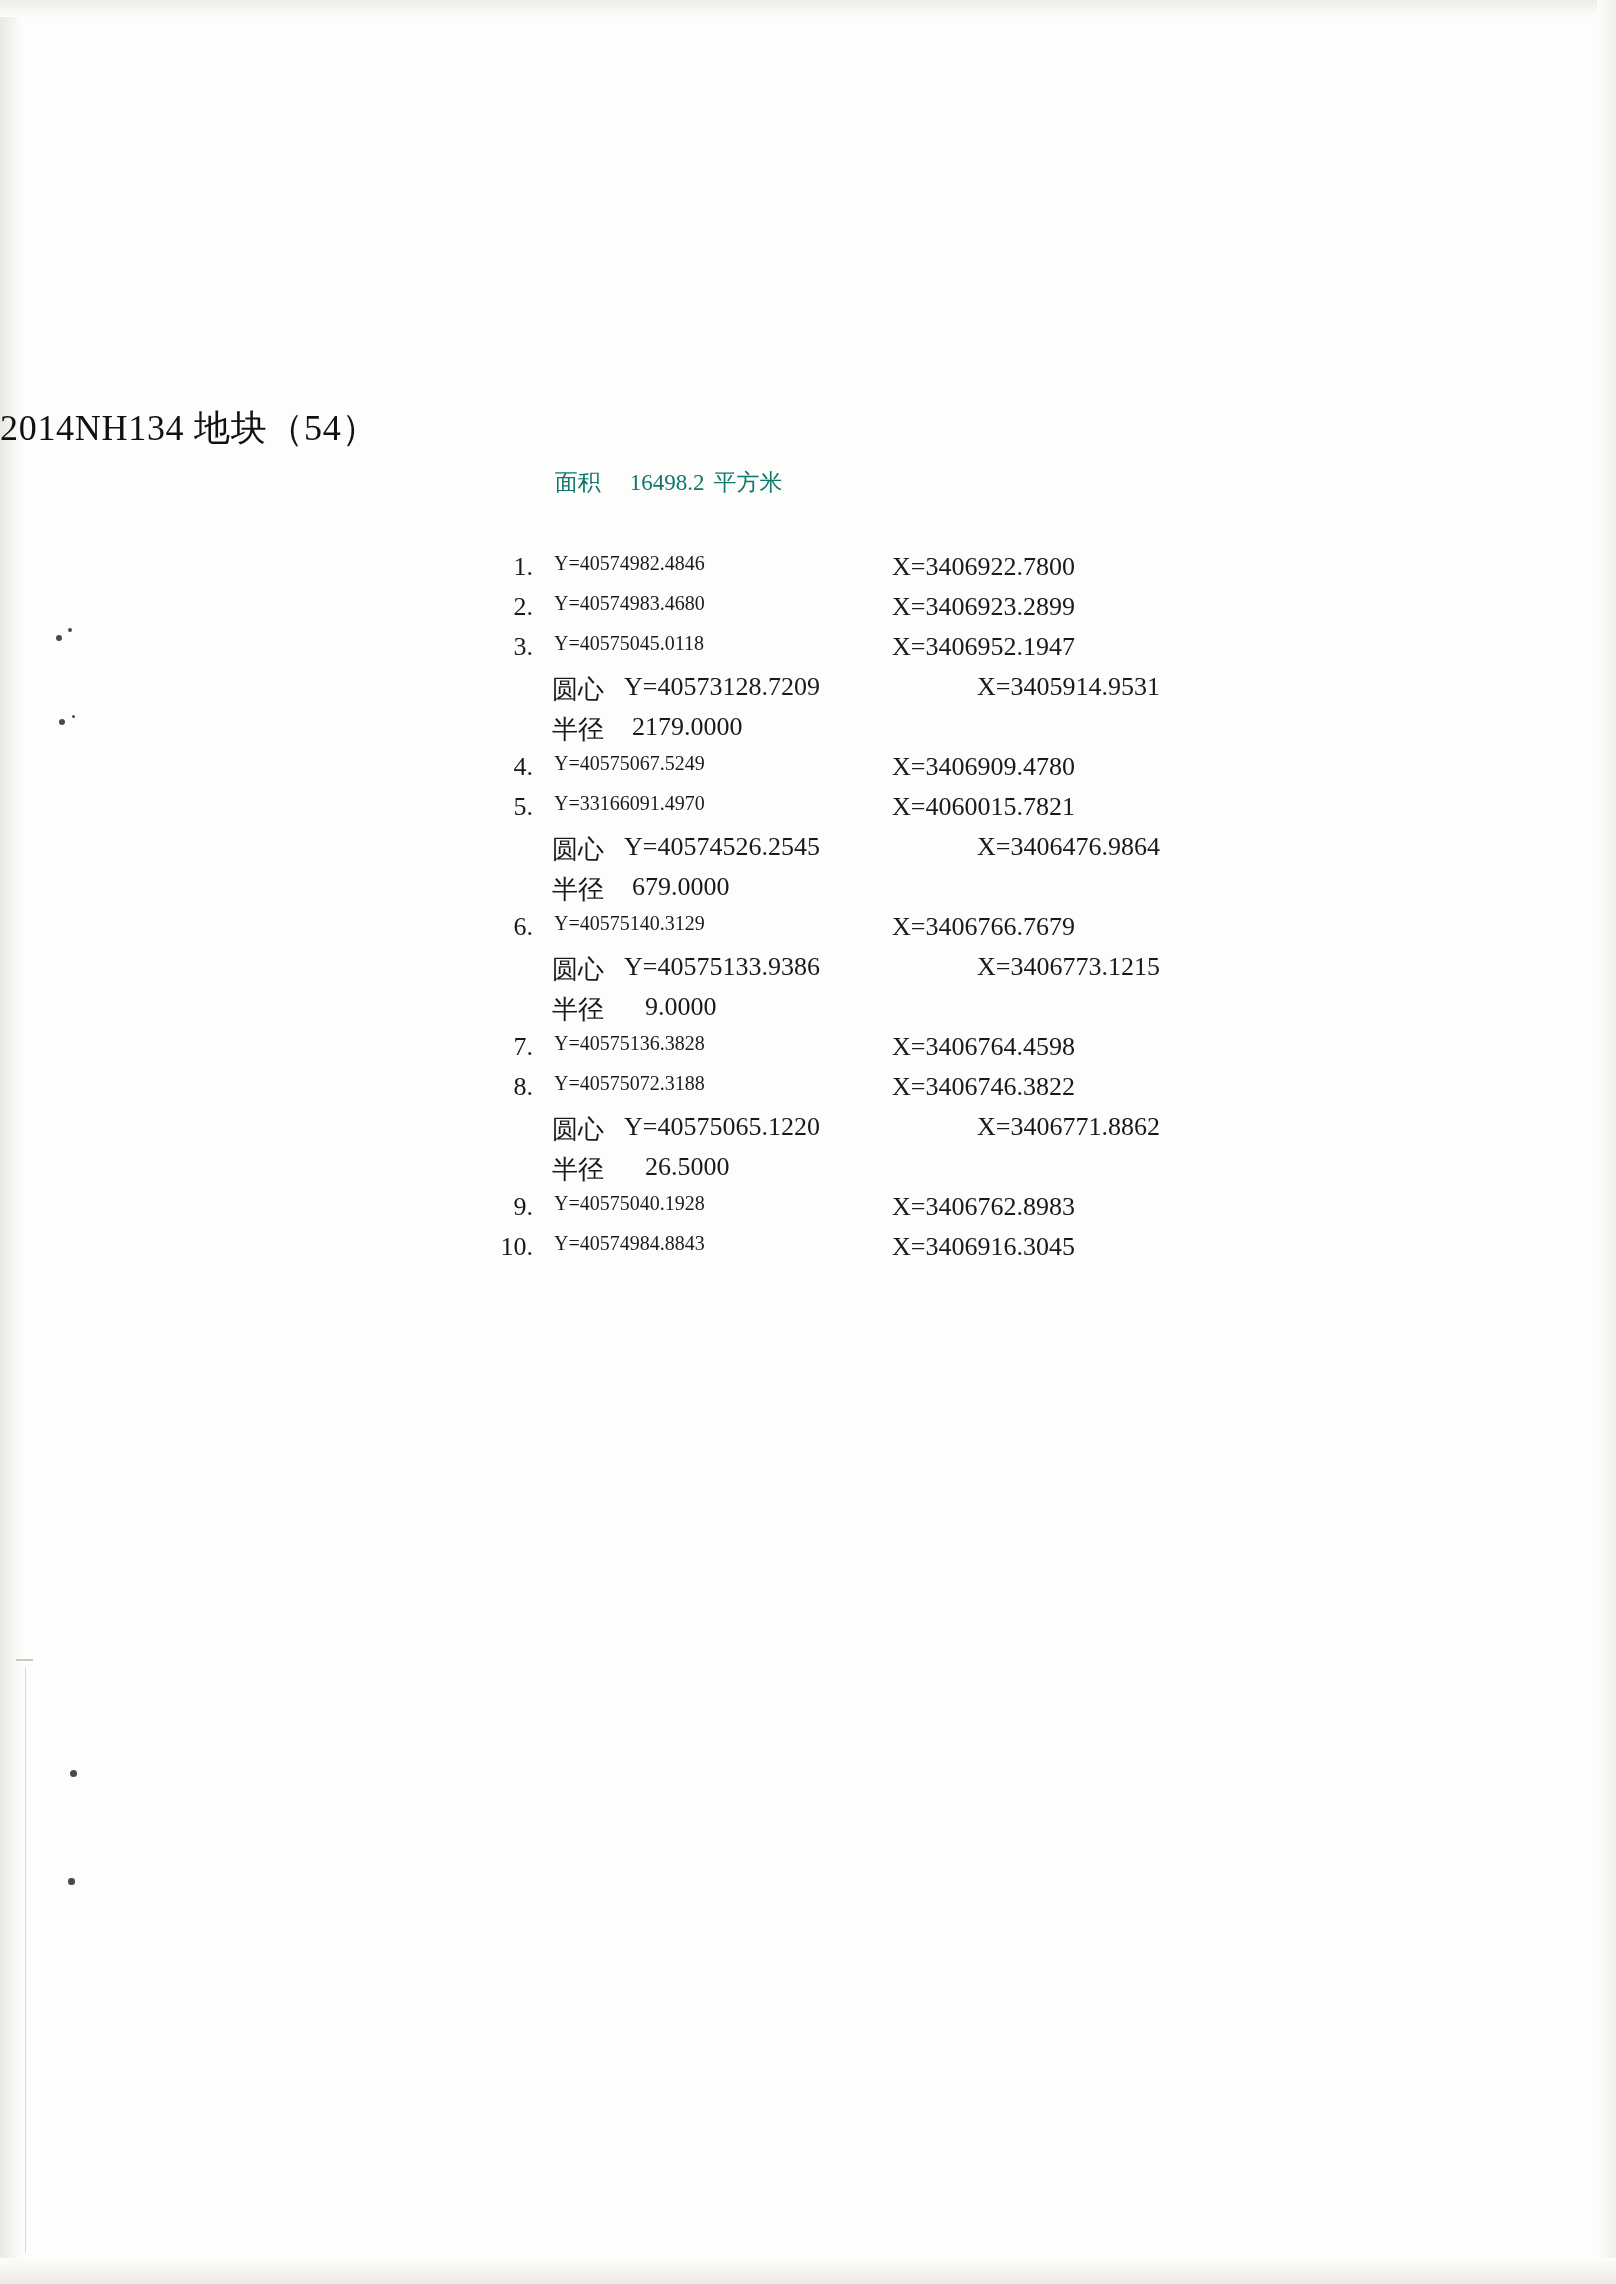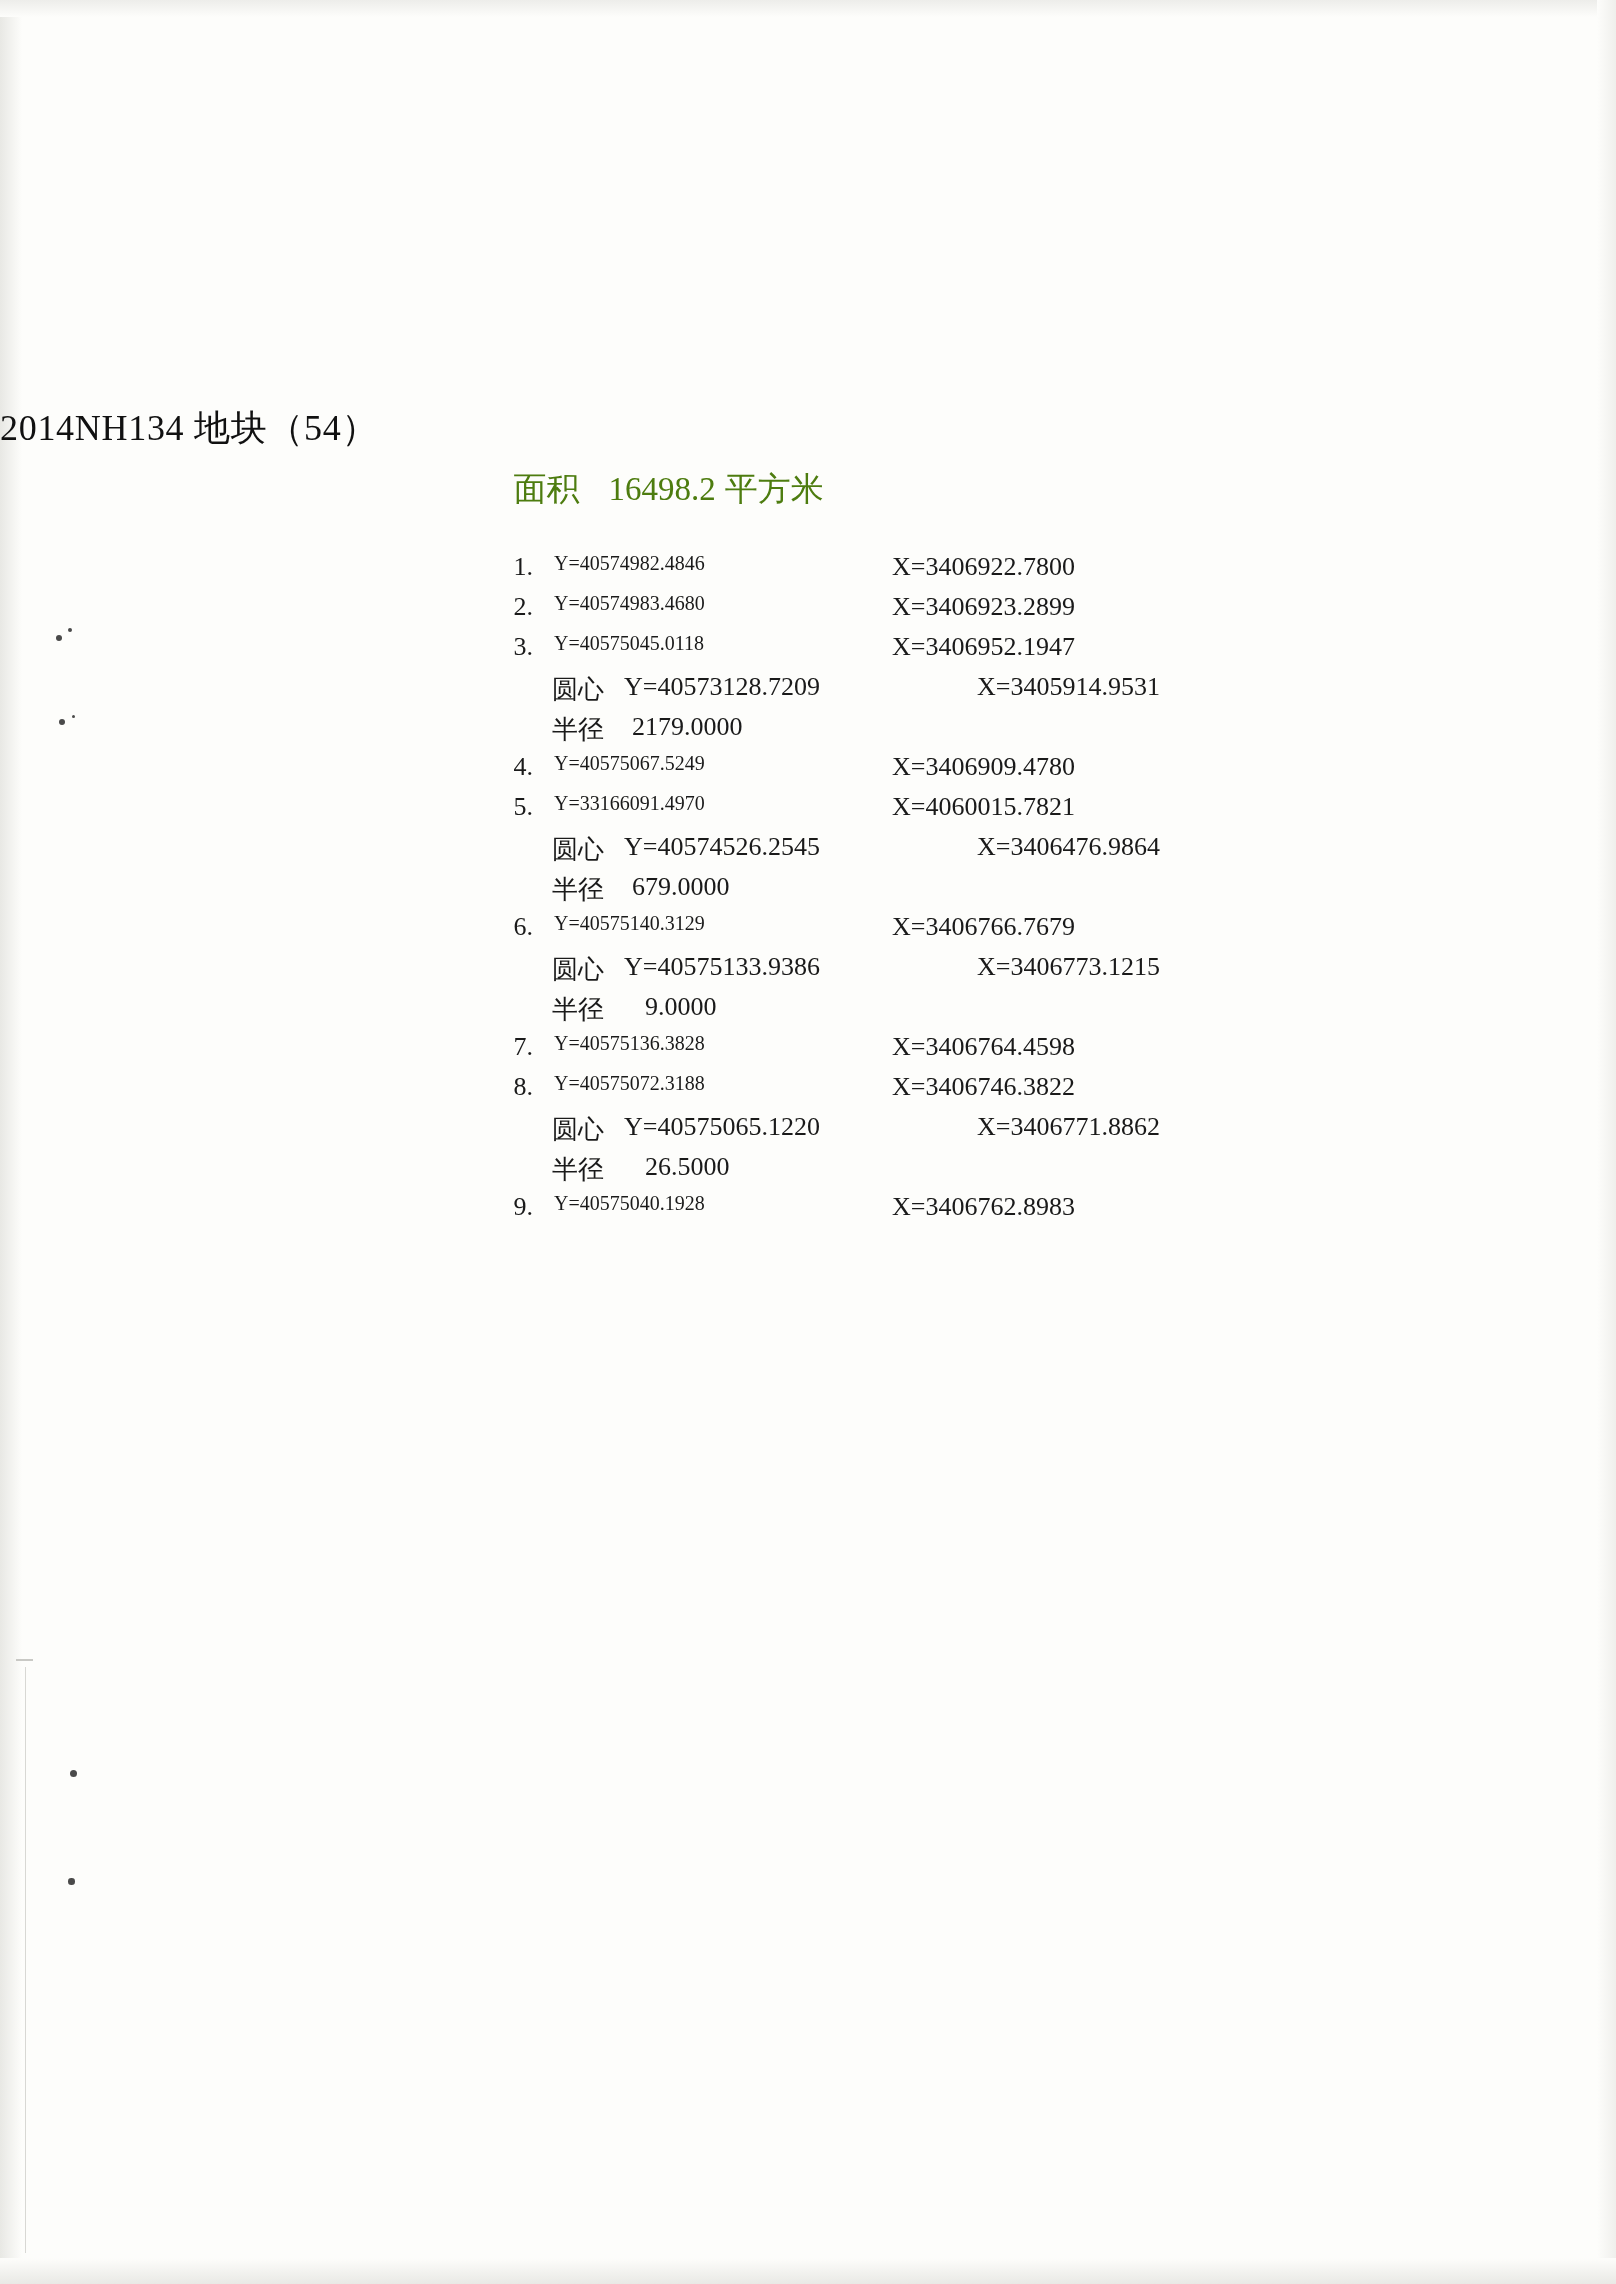--- a/index.html
+++ b/index.html
@@ -84,22 +84,22 @@
     font-size: 36px;
     letter-spacing: 0.7px;
     color: #111;
   }
   .subtitle {
     position: absolute;
     left: 0;
     top: 467px;
     width: 1337px;
     text-align: center;
-    font-size: 33px;
-    color: #4d7c0f;
+    font-size: 23px;
+    color: #0f766e;
   }
   .subtitle .sub-label { margin-right: 29px; }
   .subtitle .sub-unit { margin-left: 9px; }
 
   .coord-list {
     position: absolute;
     left: 482px;
     top: 552px;
     width: 977px;
   }
@@ -259,16 +259,21 @@
         </div>
         <div class="row radius wide">
           <span class="label">半径</span>
           <span class="val">26.5000</span>
         </div>
         <div class="row">
           <span class="num">9.</span>
           <span class="y">Y=40575040.1928</span>
           <span class="x">X=3406762.8983</span>
         </div>
+        <div class="row">
+          <span class="num">10.</span>
+          <span class="y">Y=40574984.8843</span>
+          <span class="x">X=3406916.3045</span>
+        </div>
       </div>
   </div>
 </div>
 
 
 </body></html>

